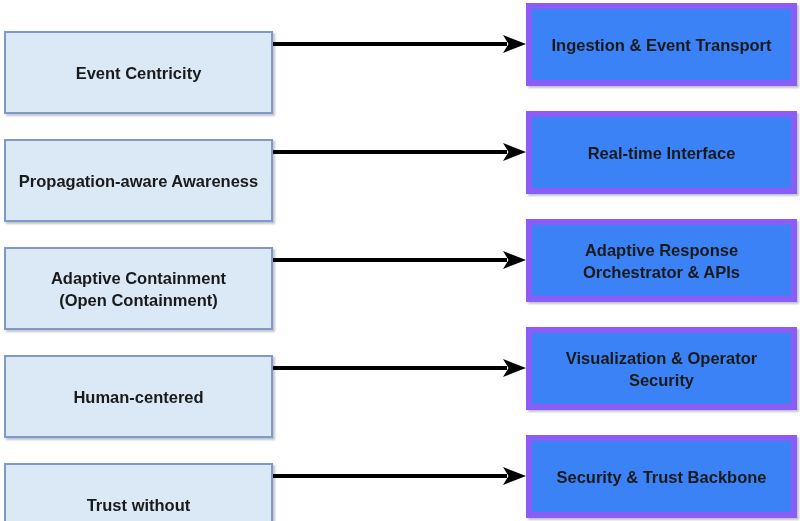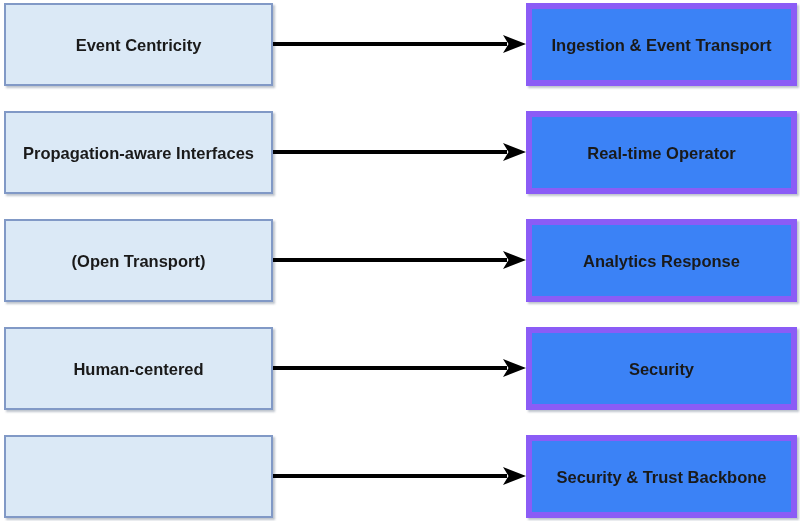--- a/index.html
+++ b/index.html
@@ -28,20 +28,21 @@
     color: #1a1a1a;
     padding: 4px 10px;
   }
   .box .line { display: block; }
   .box-left {
     left: 4px;
     width: 269px;
     background: #dbe9f6;
     border: 2px solid #8199c6;
     box-shadow: 1.5px 2px 2px rgba(110,125,145,0.45);
+    margin-top: 28px;
   }
   .box-right {
     left: 526px;
     width: 271px;
     background: #3b82f6;
     border: 6px solid #8b5cf6;
     box-shadow: 1.5px 2px 2px rgba(110,125,145,0.45);
   }
   .arrow {
     position: absolute;
@@ -66,60 +67,64 @@
       <path d="M253,12 L230,3 L235.5,12 L230,21 Z" fill="#000000"></path>
     </svg>
     <div class="box box-right">
       <span class="line">Ingestion &amp; Event Transport</span>
       <span class="line"></span>
     </div>
   </div>
 
   <div class="row" style="top:111px">
     <div class="box box-left">
-      <span class="line">Propagation-aware Interfaces</span>
+      <span class="line">Propagation-aware Awareness</span>
       <span class="line"></span>
     </div>
     <svg class="arrow" viewBox="0 0 253 24">
       <line x1="0" y1="12" x2="234" y2="12" stroke="#000000" stroke-width="4"></line>
       <path d="M253,12 L230,3 L235.5,12 L230,21 Z" fill="#000000"></path>
     </svg>
     <div class="box box-right">
-      <span class="line">Real-time Operator</span>
+      <span class="line">Real-time Interface</span>
     </div>
   </div>
 
   <div class="row" style="top:219px">
     <div class="box box-left">
-      <span class="line">(Open Transport)</span>
+      <span class="line">Adaptive Containment</span>
+      <span class="line">(Open Containment)</span>
     </div>
     <svg class="arrow" viewBox="0 0 253 24">
       <line x1="0" y1="12" x2="234" y2="12" stroke="#000000" stroke-width="4"></line>
       <path d="M253,12 L230,3 L235.5,12 L230,21 Z" fill="#000000"></path>
     </svg>
     <div class="box box-right">
-      <span class="line">Analytics Response</span>
+      <span class="line">Adaptive Response</span>
+      <span class="line">Orchestrator &amp; APIs</span>
     </div>
   </div>
 
   <div class="row" style="top:327px">
     <div class="box box-left">
       <span class="line">Human-centered</span>
     </div>
     <svg class="arrow" viewBox="0 0 253 24">
       <line x1="0" y1="12" x2="234" y2="12" stroke="#000000" stroke-width="4"></line>
       <path d="M253,12 L230,3 L235.5,12 L230,21 Z" fill="#000000"></path>
     </svg>
     <div class="box box-right">
+      <span class="line">Visualization &amp; Operator</span>
       <span class="line">Security</span>
     </div>
   </div>
 
   <div class="row" style="top:435px">
     <div class="box box-left">
+      <span class="line">Trust without</span>
     </div>
     <svg class="arrow" viewBox="0 0 253 24">
       <line x1="0" y1="12" x2="234" y2="12" stroke="#000000" stroke-width="4"></line>
       <path d="M253,12 L230,3 L235.5,12 L230,21 Z" fill="#000000"></path>
     </svg>
     <div class="box box-right">
       <span class="line">Security &amp; Trust Backbone</span>
       <span class="line"></span>
     </div>
   </div>

